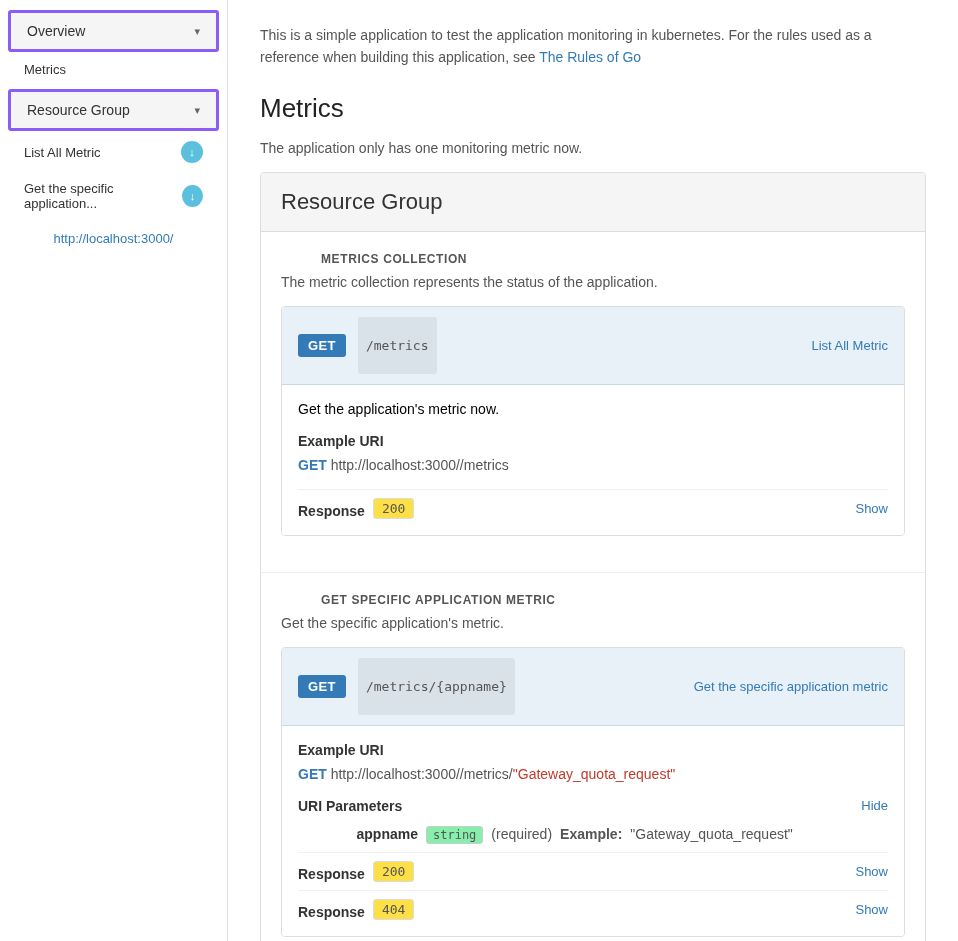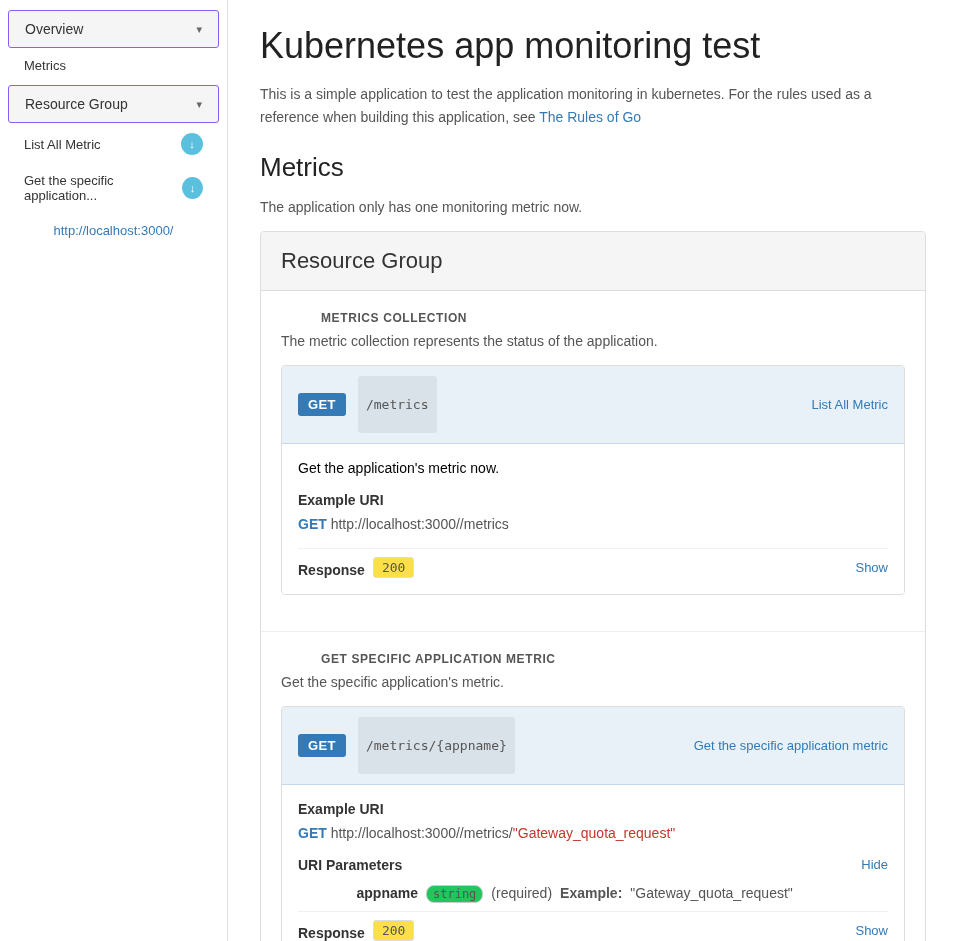--- a/index.html
+++ b/index.html
@@ -25,21 +25,21 @@
     }
     .sidebar-header {
       display: flex;
       align-items: center;
       justify-content: space-between;
       padding: 10px 16px;
       font-size: 14px;
       color: #333;
       cursor: pointer;
       background: #f5f5f5;
-      border: 1px solid #8b5cf6;
+      border: 3px solid #8b5cf6;
       margin: 2px 8px;
       border-radius: 3px;
     }
     .sidebar-item {
       display: flex;
       align-items: center;
       justify-content: space-between;
       padding: 8px 16px;
       font-size: 13px;
       color: #333;
@@ -310,23 +310,23 @@
     .param-name {
       font-weight: 700;
       color: #333;
       min-width: 80px;
       text-align: right;
     }
 
     .param-type {
       font-family: monospace;
       font-size: 12px;
-      background: #22c55e;
+      background: #86efac;
       border: 1px solid #ccc;
-      border-radius: 8px;
+      border-radius: 3px;
       padding: 1px 6px;
       color: #555;
     }
 
     .param-desc {
       color: #555;
     }
 
     .param-example {
       font-weight: 400;
@@ -358,21 +358,20 @@
     <div class="sidebar-item">
       <span>Get the specific application...</span>
       <span class="item-icon">↓</span>
     </div>
   </div>
 
   <a class="sidebar-link">http://localhost:3000/</a>
 </div>
 
 <div class="main">
-  <h1 class="page-title">Kubernetes app monitoring test</h1>
 
   <p class="page-description">
     <span>This is a simple application to test the application monitoring in kubernetes. For the rules used as a reference when building this application, see</span>
     <a>The Rules of Go</a>
   </p>
 
   <h2 class="section-title">Metrics</h2>
   <p class="section-subtitle">The application only has one monitoring metric now.</p>
 
   <div class="resource-group-card">

